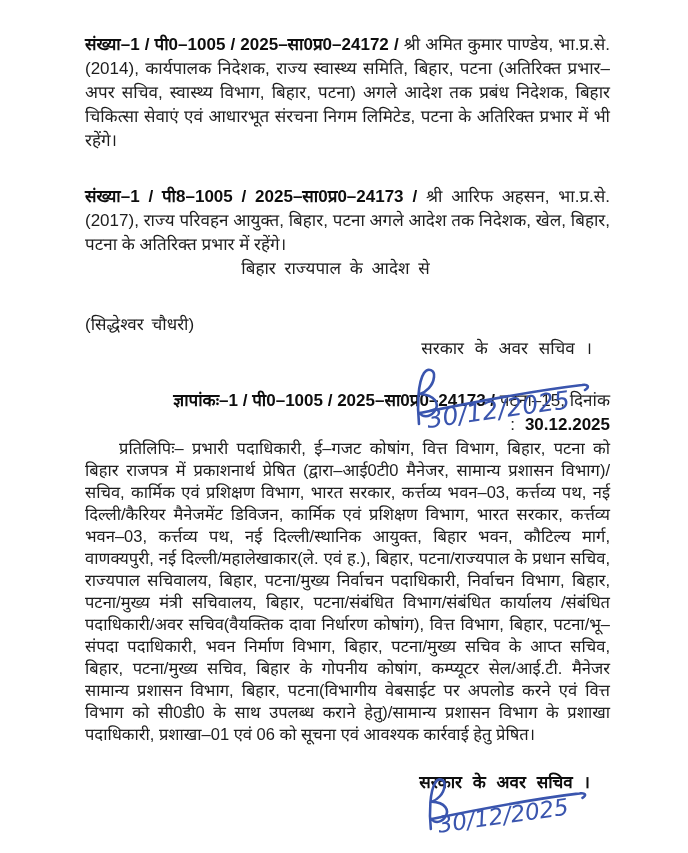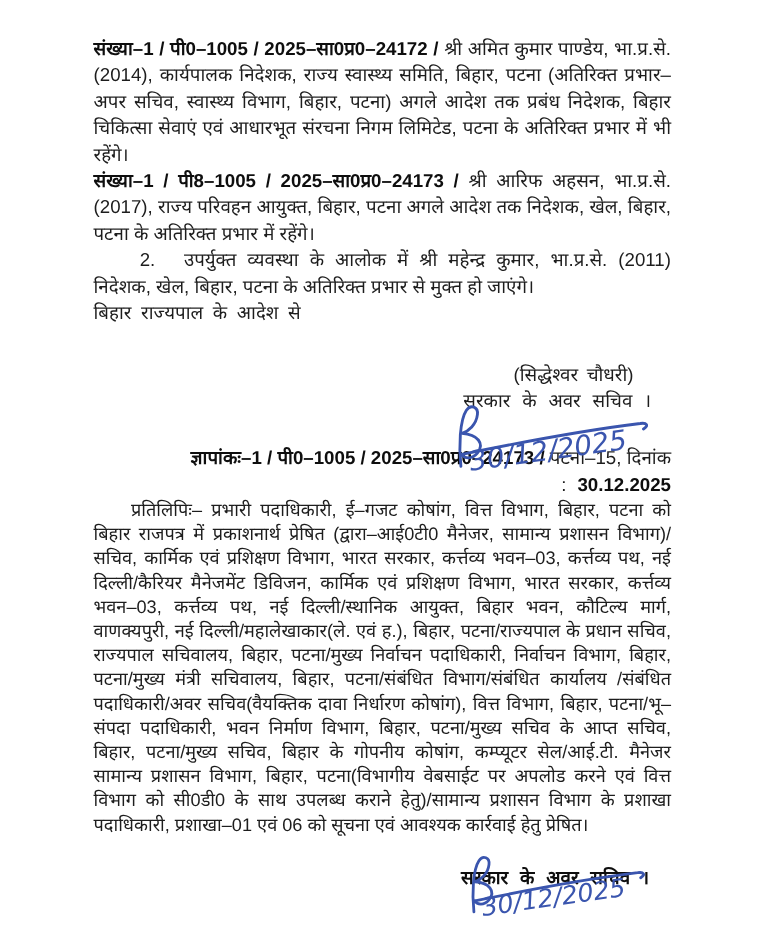--- a/index.html
+++ b/index.html
@@ -16,28 +16,28 @@
     box-sizing: border-box;
     color: #1d1d1d;
     font-size: 17px;
     line-height: 24px;
     text-align: justify;
   }
   p { margin: 0; }
   .bold { font-weight: 700; color: #0e0e0e; }
   .clause { text-indent: 42px; }
   .clause-num { margin-right: 26px; }
-  .order-block { margin-bottom: 0; }
+  .order-block { margin-bottom: 32px; }
   .by-order {
-    text-align: left; padding-right: 24px;
+    text-align: center; padding-right: 24px;
     word-spacing: 4px;
   }
   .sign-name {
     margin-top: 32px;
-    text-align: right; padding-right: 34px;
+    padding-right: 34px;
     word-spacing: 3px;
   }
   .sign-desig {
     text-align: right; padding-right: 18px;
     word-spacing: 6px;
   }
   .memo-line { text-align: right; margin-top: 28px; }
   .memo-date { margin-left: 10px; font-weight: 700; color: #0e0e0e; }
   .copy-para {
     font-size: 16.5px;
@@ -58,21 +58,20 @@
 <body>
 
 <div class="sheet">
 
   <div class="order-block">
     <p class="para"><span class="bold">संख्या–1 / पी0–1005 / 2025–सा0प्र0–24172 / </span><span>श्री अमित कुमार पाण्डेय, भा.प्र.से.(2014), कार्यपालक निदेशक, राज्य स्वास्थ्य समिति, बिहार, पटना (अतिरिक्त प्रभार– अपर सचिव, स्वास्थ्य विभाग, बिहार, पटना) अगले आदेश तक प्रबंध निदेशक, बिहार चिकित्सा सेवाएं एवं आधारभूत संरचना निगम लिमिटेड, पटना के अतिरिक्त प्रभार में भी रहेंगे।</span></p>
   </div>
 
   <div>
     <p class="para"><span class="bold">संख्या–1 / पी8–1005 / 2025–सा0प्र0–24173 / </span><span>श्री आरिफ अहसन, भा.प्र.से. (2017), राज्य परिवहन आयुक्त, बिहार, पटना अगले आदेश तक निदेशक, खेल, बिहार, पटना के अतिरिक्त प्रभार में रहेंगे।</span></p>
-    <p class="para clause"><span class="clause-num">2.</span><span>उपर्युक्त व्यवस्था के आलोक में श्री महेन्द्र कुमार, भा.प्र.से. (2011) निदेशक, खेल, बिहार, पटना के अतिरिक्त प्रभार से मुक्त हो जाएंगे।</span></p>
   </div>
 
   <p class="para by-order">बिहार राज्यपाल के आदेश से</p>
 
   <p class="para sign-name">(सिद्धेश्वर चौधरी)</p>
   <p class="para sign-desig">सरकार के अवर सचिव ।</p>
 
   <p class="para memo-line"><span class="bold">ज्ञापांकः–1 / पी0–1005 / 2025–सा0प्र0–24173 / </span><span>पटना–15, दिनांक :</span><span class="memo-date">30.12.2025</span></p>
 
   <p class="para copy-para">प्रतिलिपिः– प्रभारी पदाधिकारी, ई–गजट कोषांग, वित्त विभाग, बिहार, पटना को बिहार राजपत्र में प्रकाशनार्थ प्रेषित (द्वारा–आई0टी0 मैनेजर, सामान्य प्रशासन विभाग)/सचिव, कार्मिक एवं प्रशिक्षण विभाग, भारत सरकार, कर्त्तव्य भवन–03, कर्त्तव्य पथ, नई दिल्ली/कैरियर मैनेजमेंट डिविजन, कार्मिक एवं प्रशिक्षण विभाग, भारत सरकार, कर्त्तव्य भवन–03, कर्त्तव्य पथ, नई दिल्ली/स्थानिक आयुक्त, बिहार भवन, कौटिल्य मार्ग, वाणक्यपुरी, नई दिल्ली/महालेखाकार(ले. एवं ह.), बिहार, पटना/राज्यपाल के प्रधान सचिव, राज्यपाल सचिवालय, बिहार, पटना/मुख्य निर्वाचन पदाधिकारी, निर्वाचन विभाग, बिहार, पटना/मुख्य मंत्री सचिवालय, बिहार, पटना/संबंधित विभाग/संबंधित कार्यालय /संबंधित पदाधिकारी/अवर सचिव(वैयक्तिक दावा निर्धारण कोषांग), वित्त विभाग, बिहार, पटना/भू–संपदा पदाधिकारी, भवन निर्माण विभाग, बिहार, पटना/मुख्य सचिव के आप्त सचिव, बिहार, पटना/मुख्य सचिव, बिहार के गोपनीय कोषांग, कम्प्यूटर सेल/आई.टी. मैनेजर सामान्य प्रशासन विभाग, बिहार, पटना(विभागीय वेबसाईट पर अपलोड करने एवं वित्त विभाग को सी0डी0 के साथ उपलब्ध कराने हेतु)/सामान्य प्रशासन विभाग के प्रशाखा पदाधिकारी, प्रशाखा–01 एवं 06 को सूचना एवं आवश्यक कार्रवाई हेतु प्रेषित।</p>

